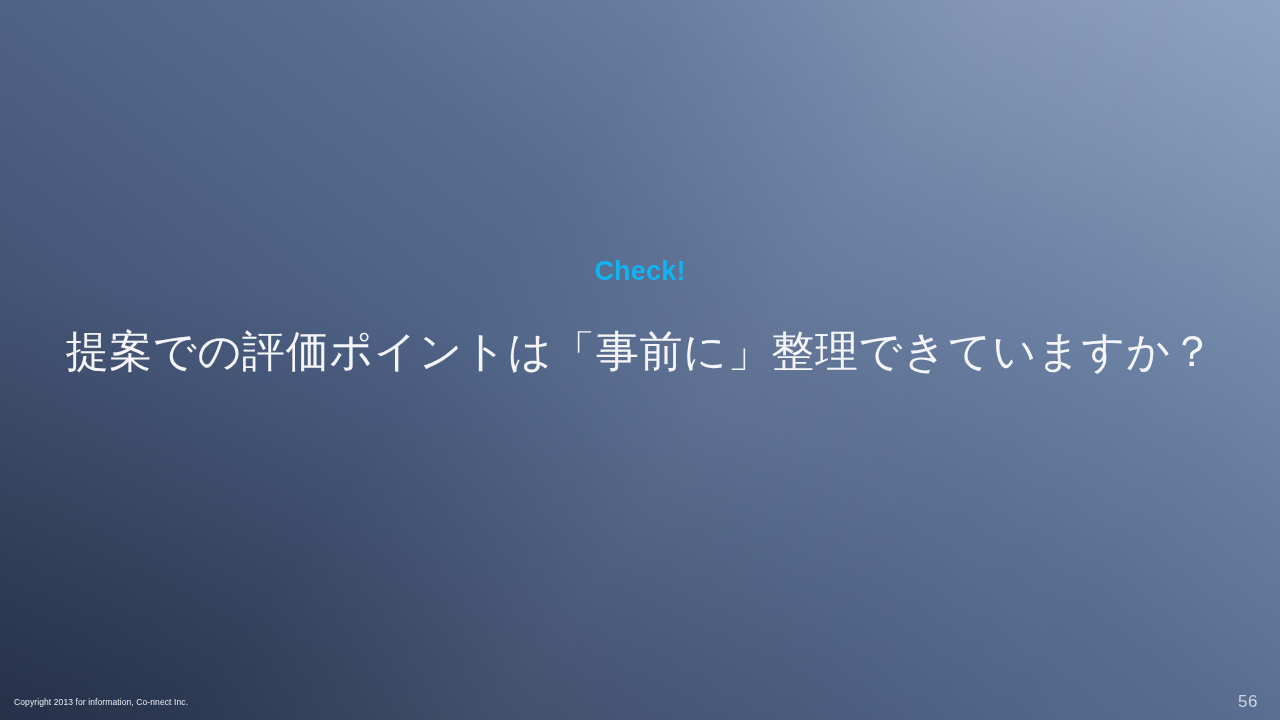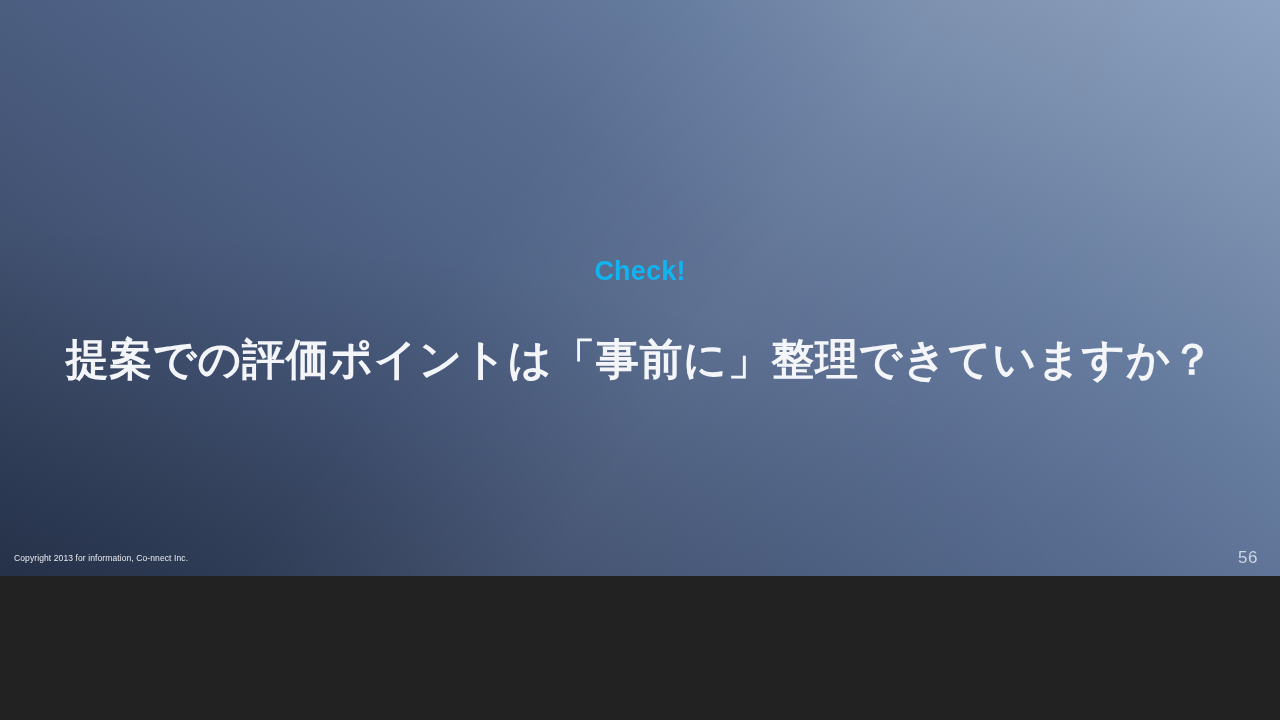--- a/index.html
+++ b/index.html
@@ -5,21 +5,21 @@
 <style>
   html, body {
     margin: 0;
     padding: 0;
     background: #222;
   }
 
   .slide {
     position: relative;
     width: 1280px;
-    height: 576px;
+    height: 720px;
     overflow: hidden;
     font-family: "Liberation Sans", "DejaVu Sans", sans-serif;
     
     background-color: #4e6283;
     background-image:
       linear-gradient(38deg,
         #2f3d57 0%,
         #3b4a66 14%,
         #47587a 30%,
         #506487 44%,
@@ -68,24 +68,24 @@
   .check-label {
     font-size: 27px;
     font-weight: bold;
     line-height: 1;
     letter-spacing: 0.2px;
     color: #11b3f0;
     margin: 0;
   }
 
   .headline {
-    margin: 16px;
+    margin: 8px;
     padding-top: 33px;
     font-size: 43px;
-    font-weight: 700;
+    font-weight: 400;
     line-height: 1.18;
     letter-spacing: 0.6px;
     color: #f3f5f8;
     white-space: nowrap;
   }
 
   .footer-copyright {
     position: absolute;
     left: 14px;
     bottom: 14px;

